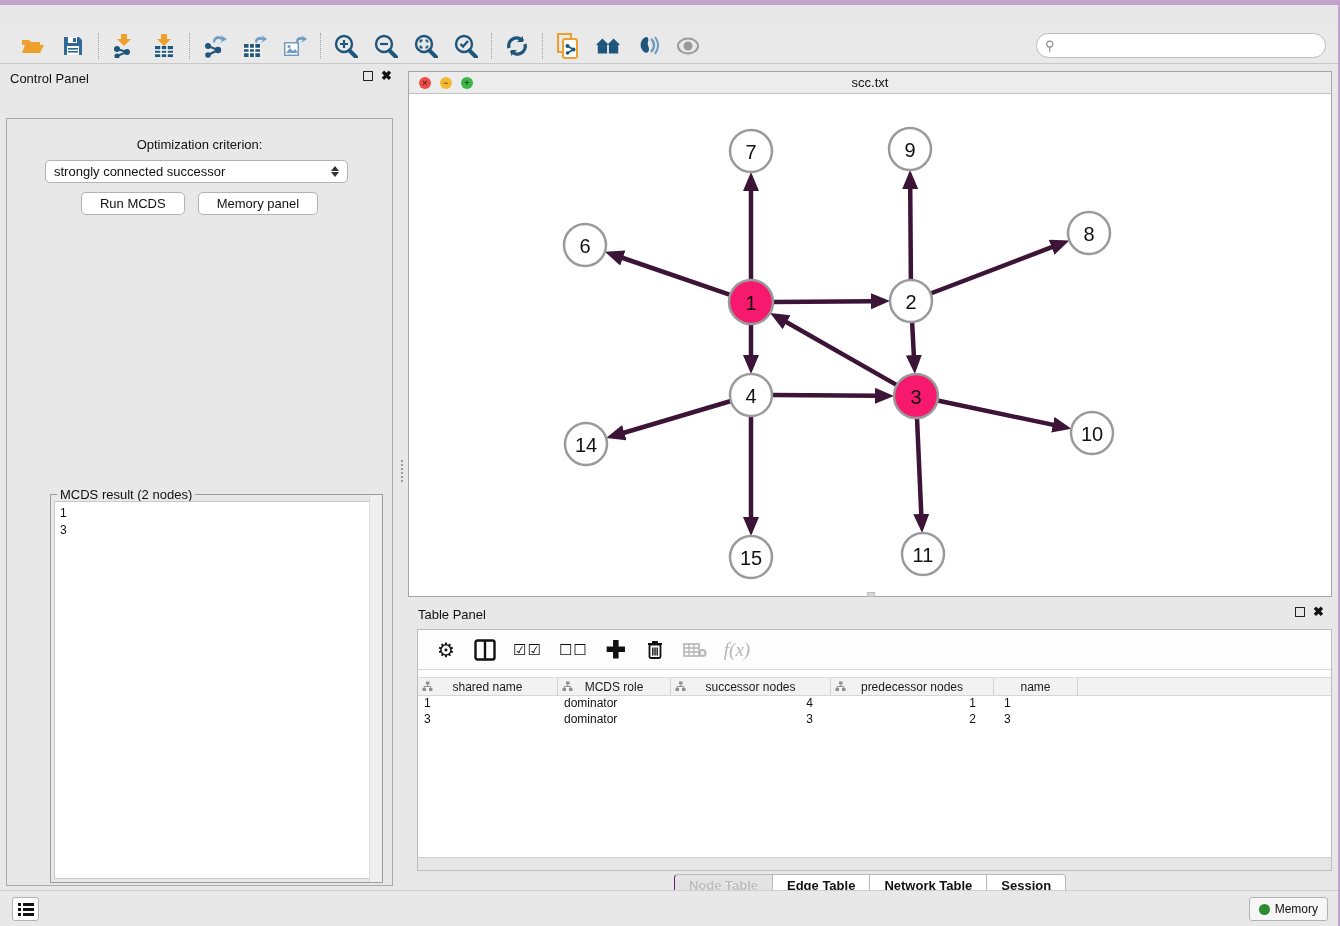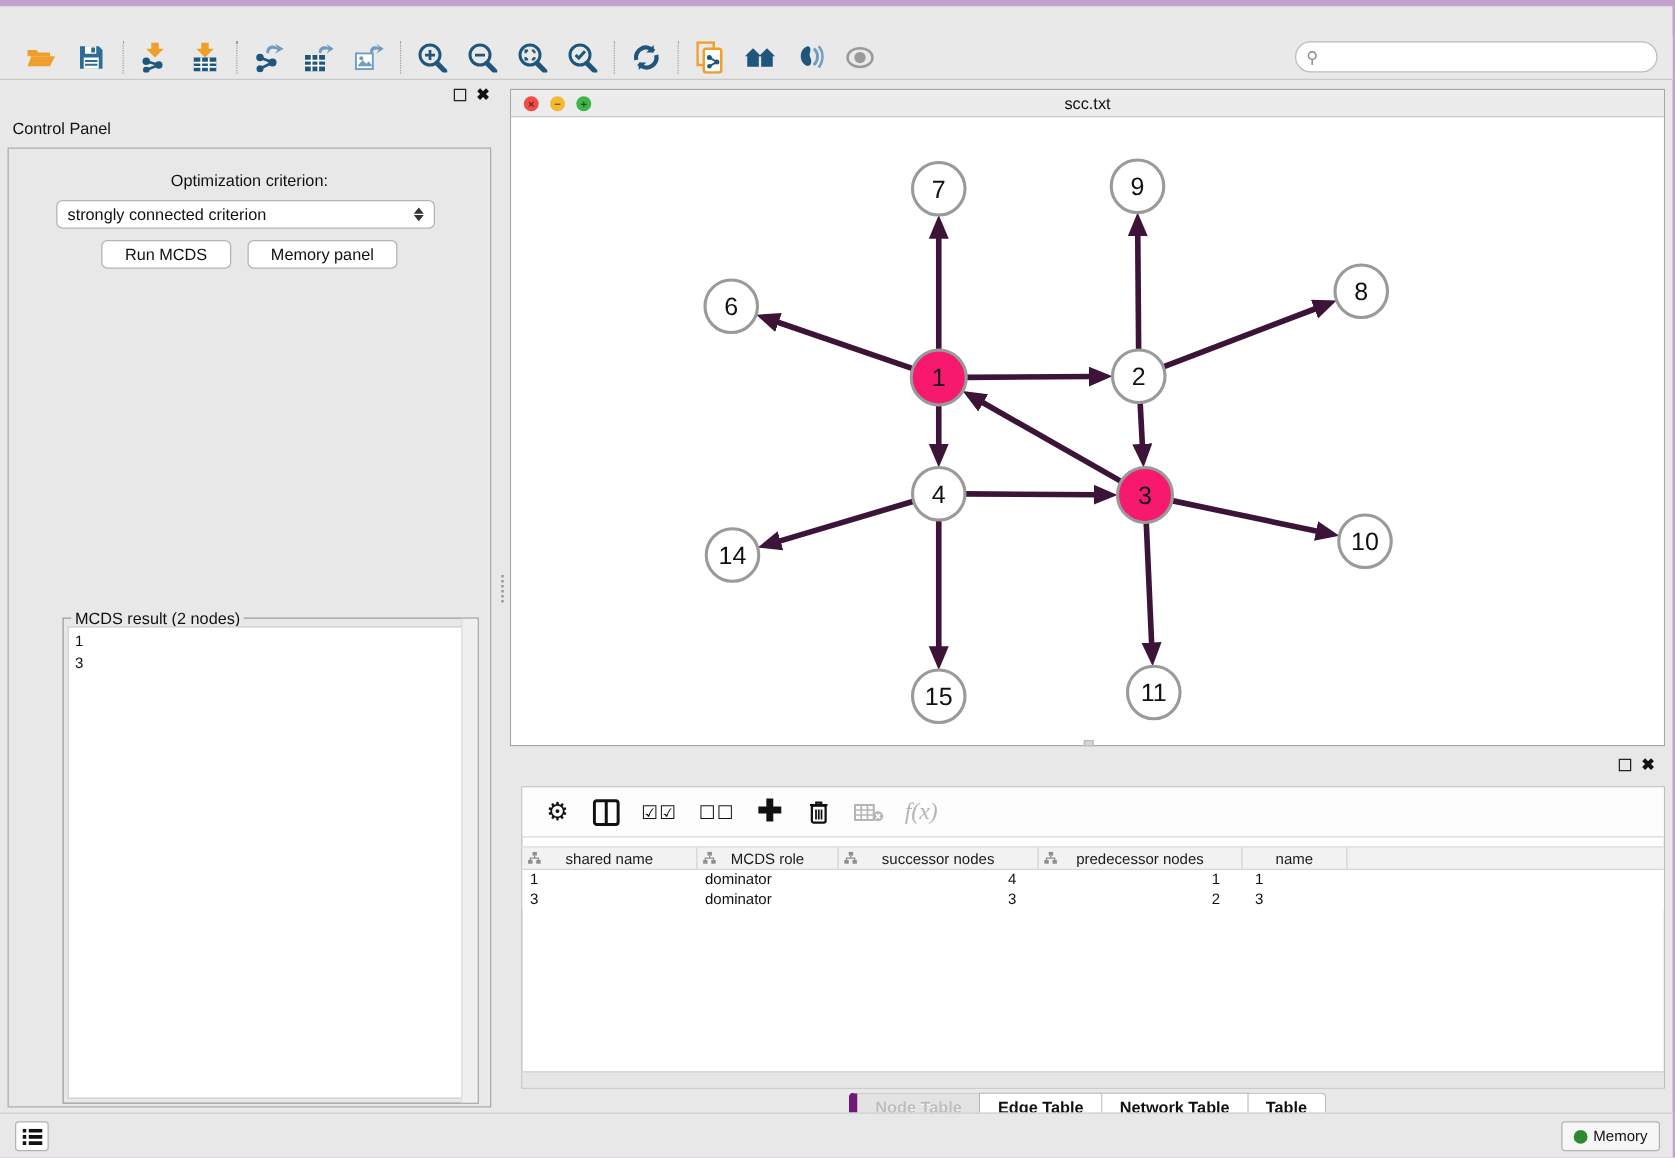--- a/index.html
+++ b/index.html
@@ -18,21 +18,21 @@
   .tsep { width:0; height:26px; border-left:1px dotted #9f9f9f; }
   .tbicon { width:26px; height:26px; display:flex; align-items:center; justify-content:center; }
   .tbicon svg { display:block; }
   .searchbox { position:absolute; right:12px; top:5px; width:290px; height:25px; background:#fff; border:1px solid #bdbdbd; border-radius:13px; display:flex; align-items:center; padding-left:8px; }
   .searchbox .mag { color:#8a8a8a; font-size:13px; }
   .searchbox input { border:none; outline:none; background:transparent; flex:1; font-size:13px; padding-left:4px; font-family:"Liberation Sans",sans-serif; }
 
   
   #controlpanel { position:absolute; left:0; top:60px; width:400px; bottom:36px; }
   .panel-head { position:absolute; left:0; top:0; right:0; height:26px; }
-  .panel-title { position:absolute; left:10px; top:6px; font-size:13px; color:#111;margin-top:24px; }
+  .panel-title { position:absolute; left:10px; top:6px; font-size:13px; color:#111; }
   .panel-btns { position:absolute; right:8px; top:6px; display:flex; gap:8px; align-items:center; }
   .float-btn { width:10px; height:10px; border:1.5px solid #222; display:inline-block; }
   .close-btn { font-size:13px; font-weight:bold; color:#111; line-height:10px; }
   .cp-tabs { position:absolute; left:0; top:32px; right:0; display:flex; justify-content:center; }
   .cp-tab { height:22px; line-height:20px; padding:0 16px; background:#fff; border:1px solid #bdbdbd; border-left:none; font-size:13px; color:#111; }
   .cp-tab:first-child { border-left:1px solid #bdbdbd; border-radius:4px 0 0 4px; }
   .cp-tab:last-child { border-radius:0 4px 4px 0; }
   .cp-tab.sel { background:#d9d9d9; color:#f2f2f2; }
   .cp-body { position:absolute; left:6px; right:7px; top:53px; bottom:4px; border:1px solid #ababab; background:#e8e8e8; }
   .opt-label { position:absolute; left:0; right:0; top:18px; text-align:center; font-size:13px; color:#111; }
@@ -74,21 +74,21 @@
   .thead { display:flex; height:19px; background:#f2f2f2; border-top:1px solid #dcdcdc; border-bottom:1px solid #d6d6d6; }
   .th { position:relative; border-right:1px solid #d2d2d2; font-size:12px; color:#1a1a1a; display:flex; align-items:center; justify-content:center; }
   .th .hicon { position:absolute; left:4px; top:3px; }
   .trow { display:flex; height:16px; font-size:12px; color:#111; background:#fff; }
   .td { overflow:hidden; white-space:nowrap; }
   .c0 { width:140px; } .c1 { width:113px; } .c2 { width:160px; } .c3 { width:163px; } .c4 { width:84px; }
   .al { text-align:left; padding-left:6px; } .ar { text-align:right; padding-right:18px; }
   .tp-scrollstrip { position:absolute; left:0; right:0; bottom:0; height:13px; background:#e6e6e6; border-top:1px solid #cfcfcf; }
   .tp-tabs { position:absolute; left:0; right:0; bottom:-4px; display:flex; justify-content:center; }
   .tp-tab { height:23px; line-height:21px; padding:0 14px; background:#fff; border:1px solid #b8b8b8; border-left:none; font-size:13px; font-weight:600; color:#111; }
-  .tp-tab:first-child { border-left:7px solid #701a75; border-radius:4px 0 0 4px; }
+  .tp-tab:first-child { border-left:1px solid #701a75; border-radius:4px 0 0 4px; }
   .tp-tab:last-child { border-radius:0 4px 4px 0; }
   .tp-tab.sel { background:#e3e3e3; color:#bdbdbd; text-shadow:0 1px 0 #fff; }
 
   
   #statusbar { position:absolute; left:0; right:0; bottom:0; height:36px; background:#e8e8e8; border-top:1px solid #cfcfcf; }
   .list-btn { position:absolute; left:12px; top:6px; width:27px; height:24px; background:#fff; border:1px solid #b3b3b3; border-radius:3px; display:flex; align-items:center; justify-content:center; }
   .memory-btn { position:absolute; right:10px; top:6px; height:24px; background:#f6f6f6; border:1px solid #b3b3b3; border-radius:3px; display:flex; align-items:center; gap:5px; padding:0 9px; font-size:12px; color:#111; }
   .memdot { width:11px; height:11px; border-radius:50%; background:#2c8a33; }
 </style>
 </head>
@@ -248,21 +248,21 @@
     <div class="panel-head">
       <span class="panel-title">Control Panel</span>
       <span class="panel-btns">
         <span class="float-btn"></span>
         <span class="close-btn">✖</span>
       </span>
     </div>
     <div class="cp-body">
       <div class="opt-label">Optimization criterion:</div>
       <div class="dropdown">
-        <span class="dd-label">strongly connected criterion</span>
+        <span class="dd-label">strongly connected successor</span>
         <span class="dd-arrows">
               <i class="up"></i>
               <i class="dn"></i>
             </span>
       </div>
       <div class="cp-buttons">
         <button class="cp-btn">Run MCDS</button>
         <button class="cp-btn">Memory panel</button>
       </div>
       <div class="mcds-fieldset">
@@ -451,21 +451,21 @@
                 <span class="td c4 al" style="padding-left: 10px;">3</span>
               </div>
             </div>
       </div>
       <div class="tp-scrollstrip"></div>
     </div>
     <div class="tp-tabs">
       <span class="tp-tab sel">Node Table</span>
       <span class="tp-tab">Edge Table</span>
       <span class="tp-tab">Network Table</span>
-      <span class="tp-tab">Table</span>
+      <span class="tp-tab">Session</span>
     </div>
   </div>
 
   <div id="statusbar">
     <span class="list-btn">
       <svg width="16" height="13" viewBox="0 0 16 13">
             <rect x="0" y="0" width="3" height="3" fill="#111"></rect>
             <rect x="0" y="5" width="3" height="3" fill="#111"></rect>
             <rect x="0" y="10" width="3" height="3" fill="#111"></rect>
             <rect x="5" y="0" width="11" height="3" fill="#111"></rect>

